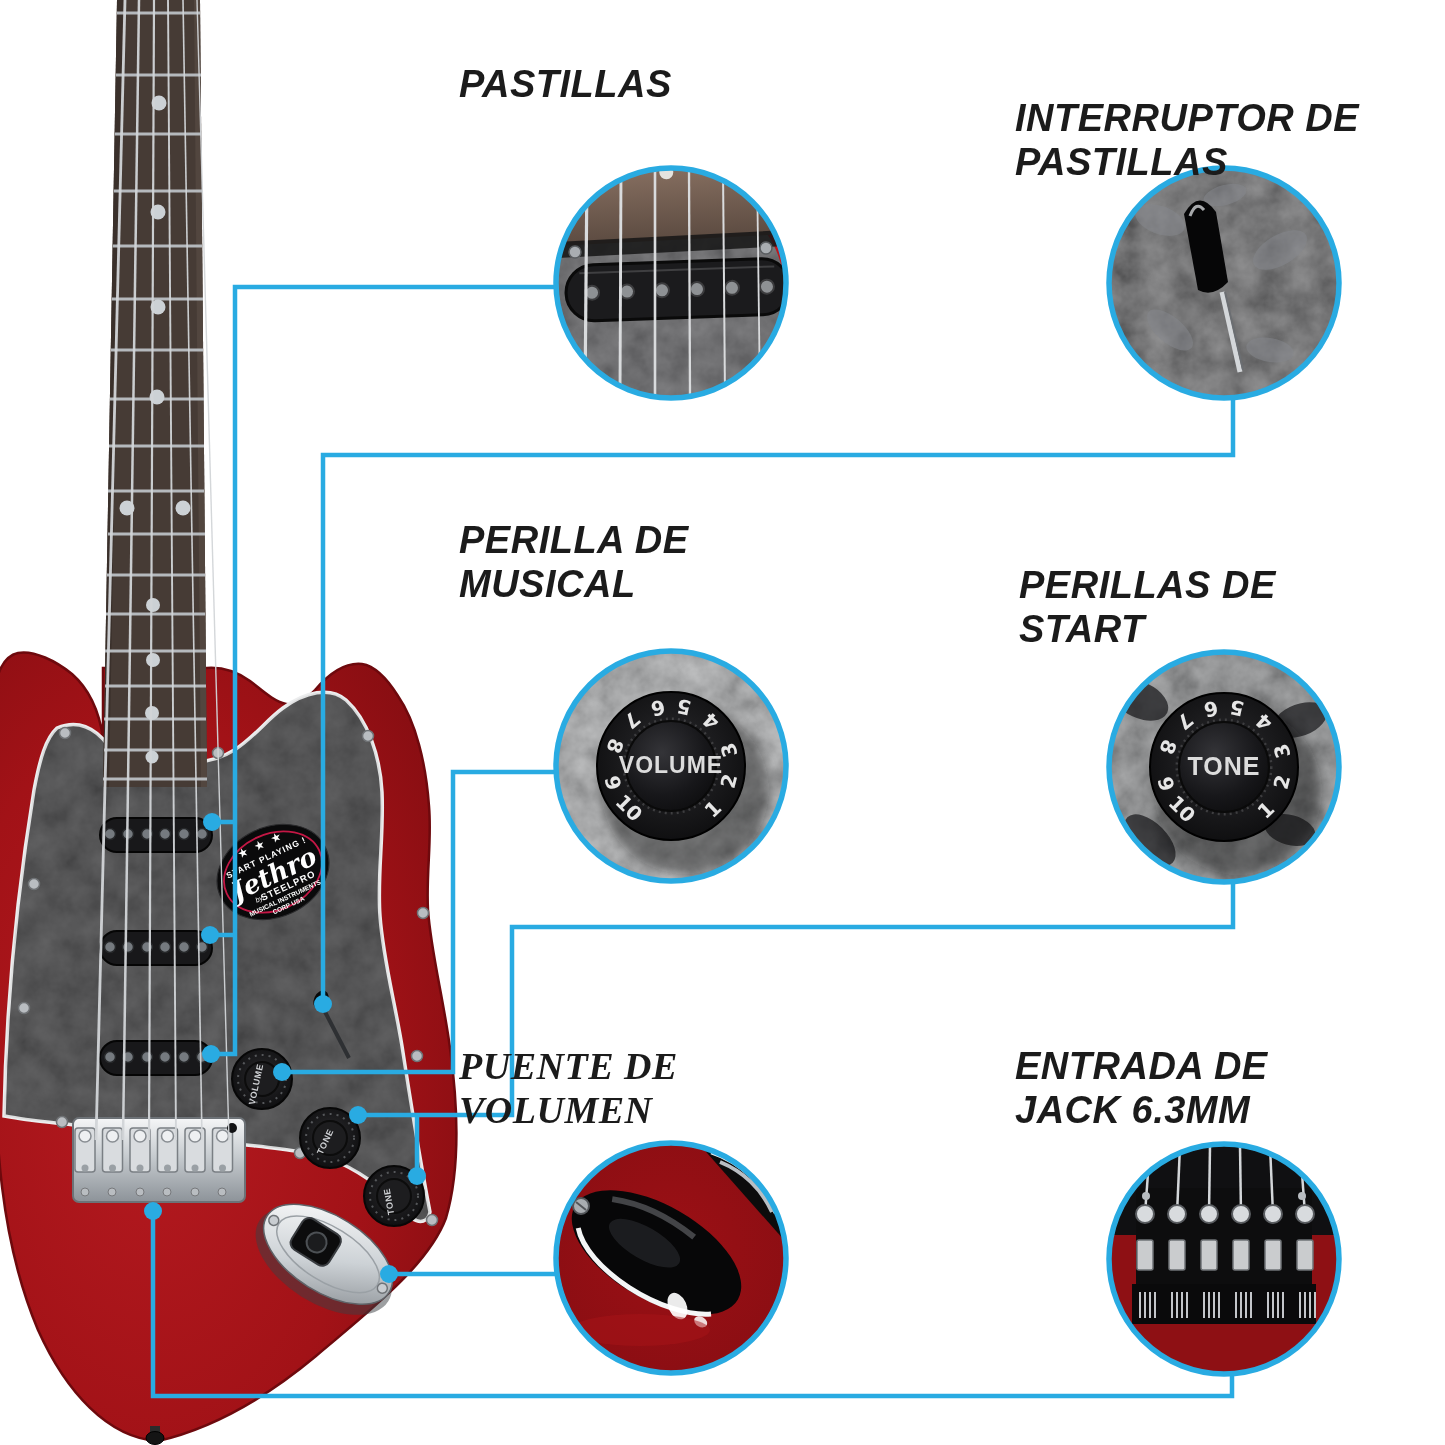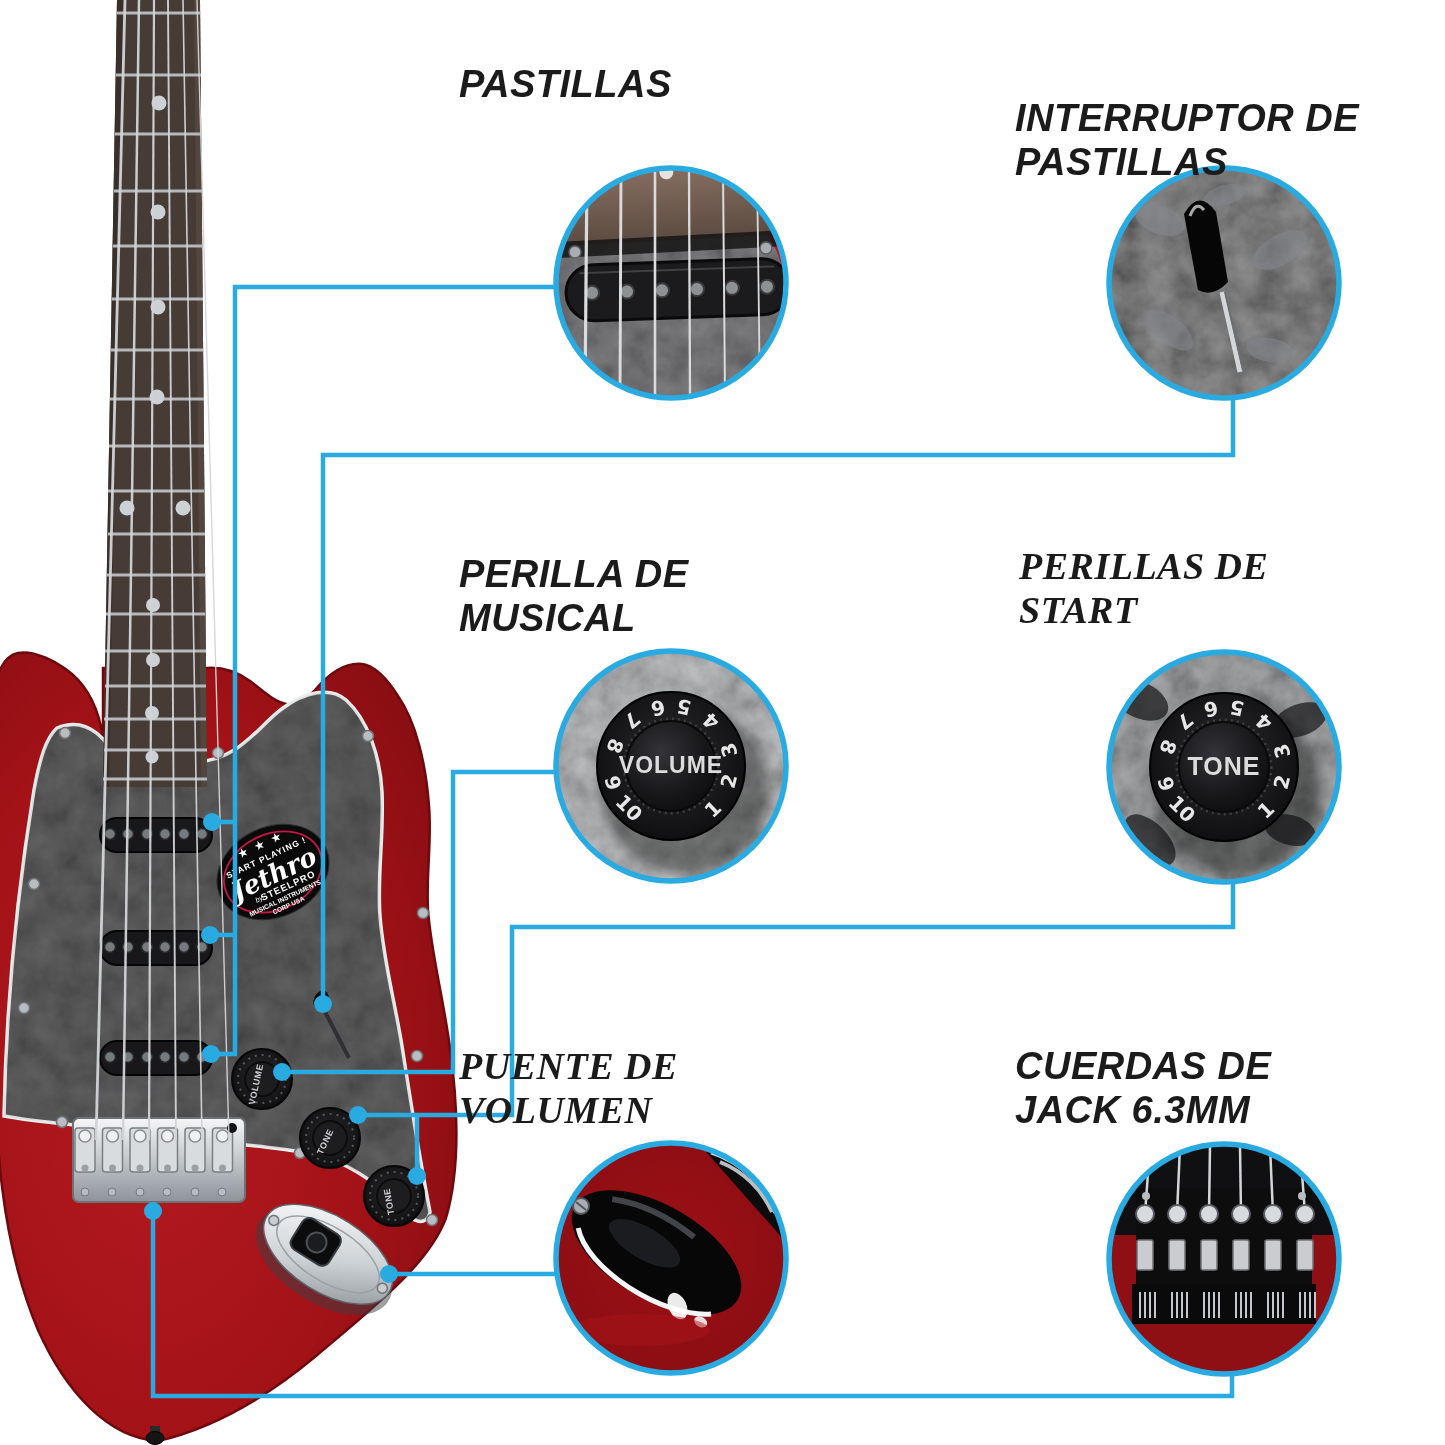--- a/index.html
+++ b/index.html
@@ -487,30 +487,30 @@
 </g>
 </svg>
 
 <div class="callout-label" style="left:459px;top:62px;">
   <span>PASTILLAS</span>
 </div>
 <div class="callout-label" style="left:1015px;top:62px;margin-top:34px;">
   <span>INTERRUPTOR DE</span>
   <span>PASTILLAS</span>
 </div>
-<div class="callout-label" style="left:459px;top:552px;">
+<div class="callout-label" style="left:459px;top:518px;">
   <span>PERILLA DE</span>
   <span>MUSICAL</span>
 </div>
-<div class="callout-label" style="left:1019px;top:544px;font-family:Liberation Serif, serif;">
+<div class="callout-label" style="left:1019px;top:563px;">
   <span>PERILLAS DE</span>
   <span>START</span>
 </div>
 <div class="callout-label" style="left:459px;top:1044px;font-family:Liberation Serif, serif;">
   <span>PUENTE DE</span>
   <span>VOLUMEN</span>
 </div>
 <div class="callout-label" style="left:1015px;top:1044px;">
-  <span>CUERDAS DE</span>
+  <span>ENTRADA DE</span>
   <span>JACK 6.3MM</span>
 </div>
 
 </div>
 
 </body></html>

